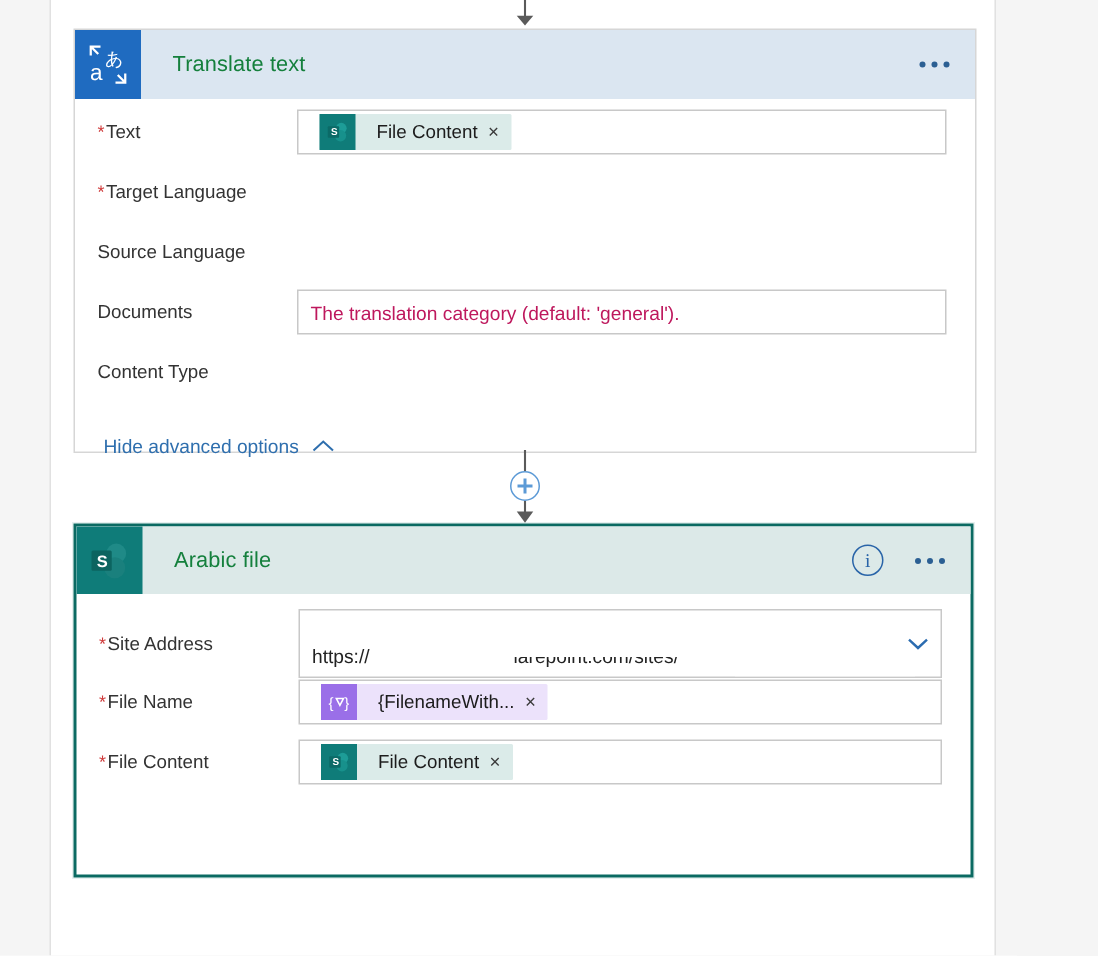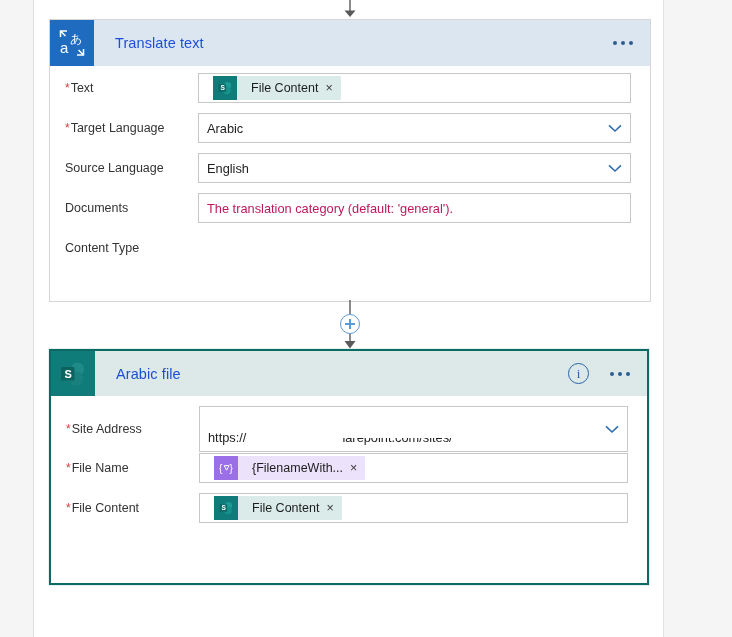--- a/index.html
+++ b/index.html
@@ -47,21 +47,21 @@
   .app-icon {
     width: 44px; height: 46px;
     flex: 0 0 44px;
     display: flex; align-items: center; justify-content: center;
   }
   .app-icon.translate { background: #1f6bc0; }
   .app-icon.sharepoint { background: #0f7c79; height:45px; }
 
   .card-title {
     font-size: 14.5px;
-    color: #1d4ed8;
+    color: #15803d;
     margin-left: 21px;
     letter-spacing: .1px;
   }
   .hdr-actions {
     position: absolute; right: 0; top: 0; height: 100%;
     display: flex; align-items: center; gap: 6px; padding-right: 14px;
   }
   .info-circle {
     width: 21px; height: 21px; border-radius: 50%;
     border: 1.4px solid #2964a8;
@@ -228,59 +228,51 @@
             <span class="tok-label">File Content</span>
             <span class="tok-x">×</span>
           </span>
         </div>
       </div>
 
       <div class="row">
         <div class="label">
           <span class="req">*</span><span>Target Language</span>
         </div>
-        <div class="field">
-          <span class="val">Arabic</span>
-          <span class="chev">
-            <svg width="14" height="9" viewBox="0 0 14 9">
-                <path d="M1 1.4 L7 7 L13 1.4" stroke="#2b6cb0" stroke-width="1.5" fill="none"></path>
-              </svg>
-          </span>
-        </div>
       </div>
 
       <div class="row">
         <div class="label">
           <span>Source Language</span>
-        </div>
-        <div class="field">
-          <span class="val">English</span>
-          <span class="chev">
-            <svg width="14" height="9" viewBox="0 0 14 9">
-                <path d="M1 1.4 L7 7 L13 1.4" stroke="#2b6cb0" stroke-width="1.5" fill="none"></path>
-              </svg>
-          </span>
         </div>
       </div>
 
       <div class="row">
         <div class="label">
           <span>Documents</span>
         </div>
         <div class="field">
           <span class="ph">The translation category (default: 'general').</span>
         </div>
       </div>
 
       <div class="row">
         <div class="label">
           <span>Content Type</span>
         </div>
       </div>
 
+      <div class="adv-link">
+        <span>Hide advanced options</span>
+        <span class="caret">
+          <svg width="15" height="9" viewBox="0 0 15 9">
+              <path d="M1 7.4 L7.5 1.4 L14 7.4" stroke="#2f6fae" stroke-width="1.4" fill="none"></path>
+            </svg>
+        </span>
+      </div>
     </div>
   </div>
 
   <div class="arrow" style="left:340px; top:300px;">
     <svg width="20" height="52" viewBox="0 0 20 52">
       <line x1="10" y1="0" x2="10" y2="14" stroke="#5a5a5a" stroke-width="1.4"></line>
       <line x1="10" y1="34" x2="10" y2="44" stroke="#5a5a5a" stroke-width="1.4"></line>
       <path d="M4.5 41 L10 48.5 L15.5 41 Z" fill="#5a5a5a"></path>
     </svg>
   </div>

